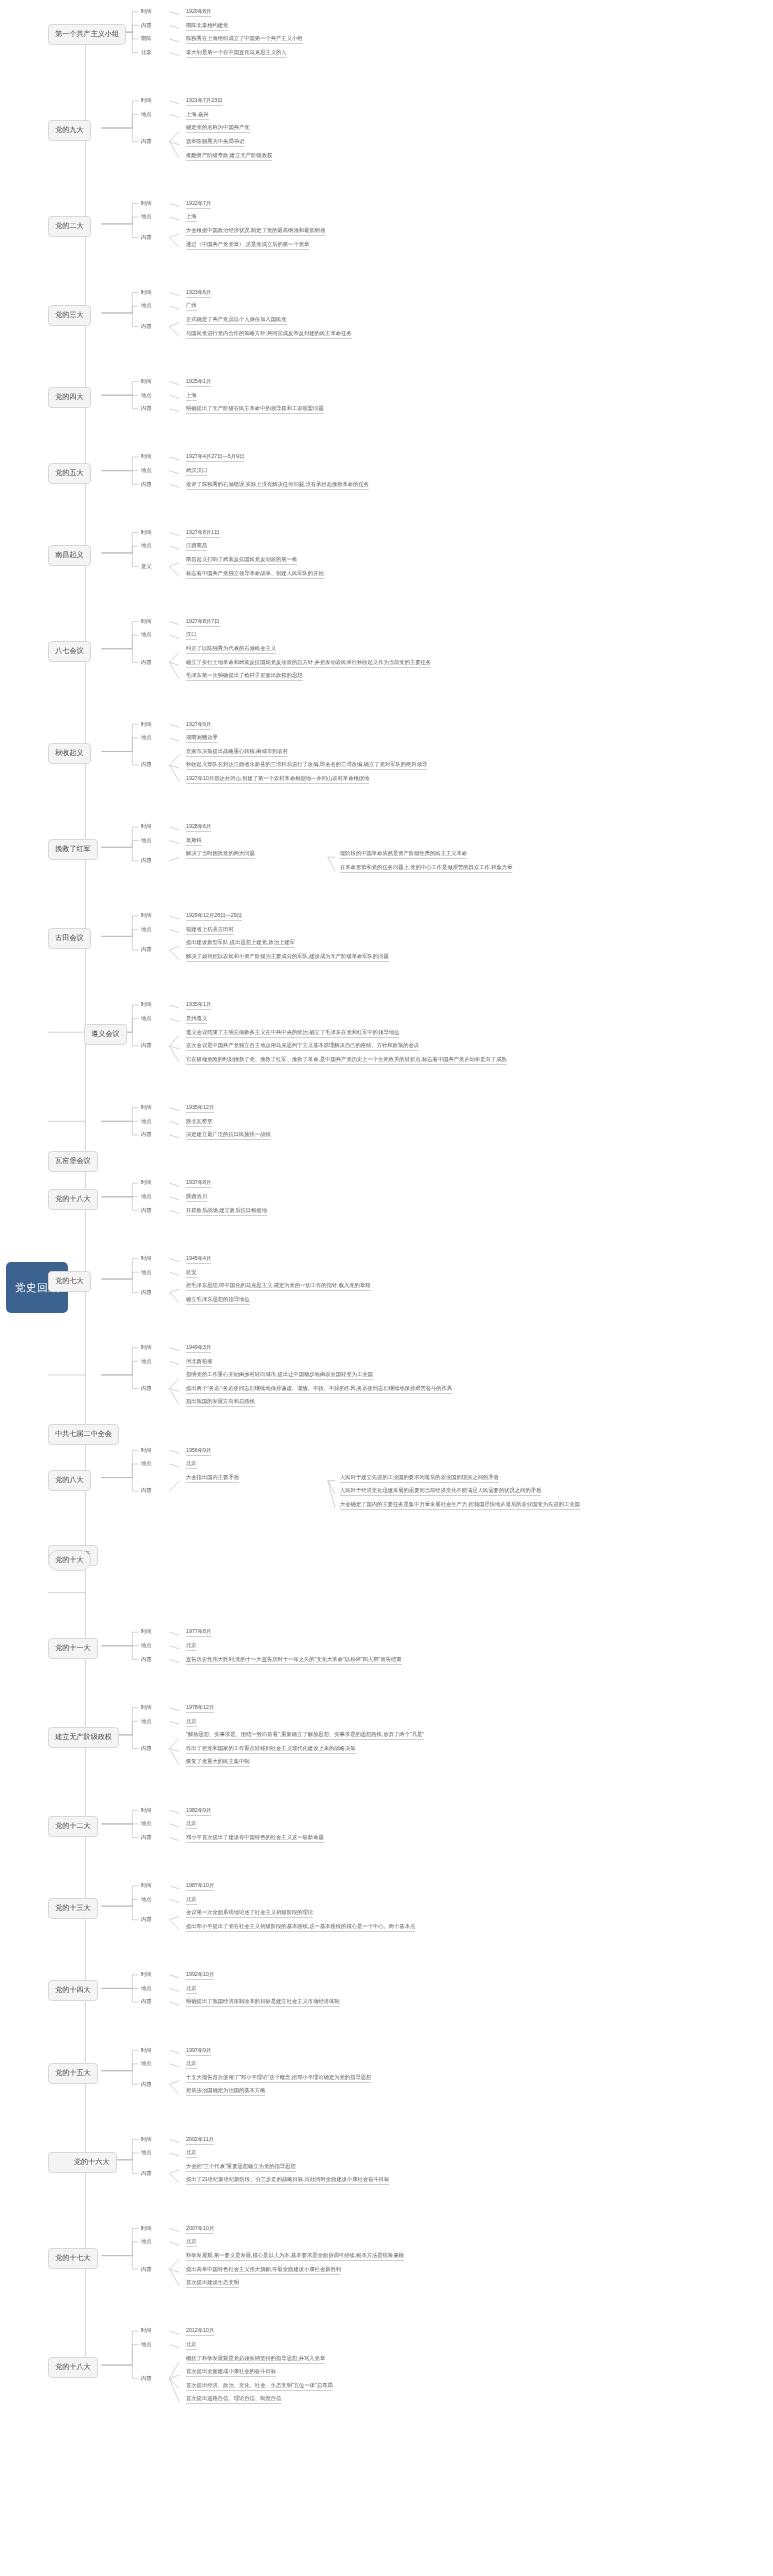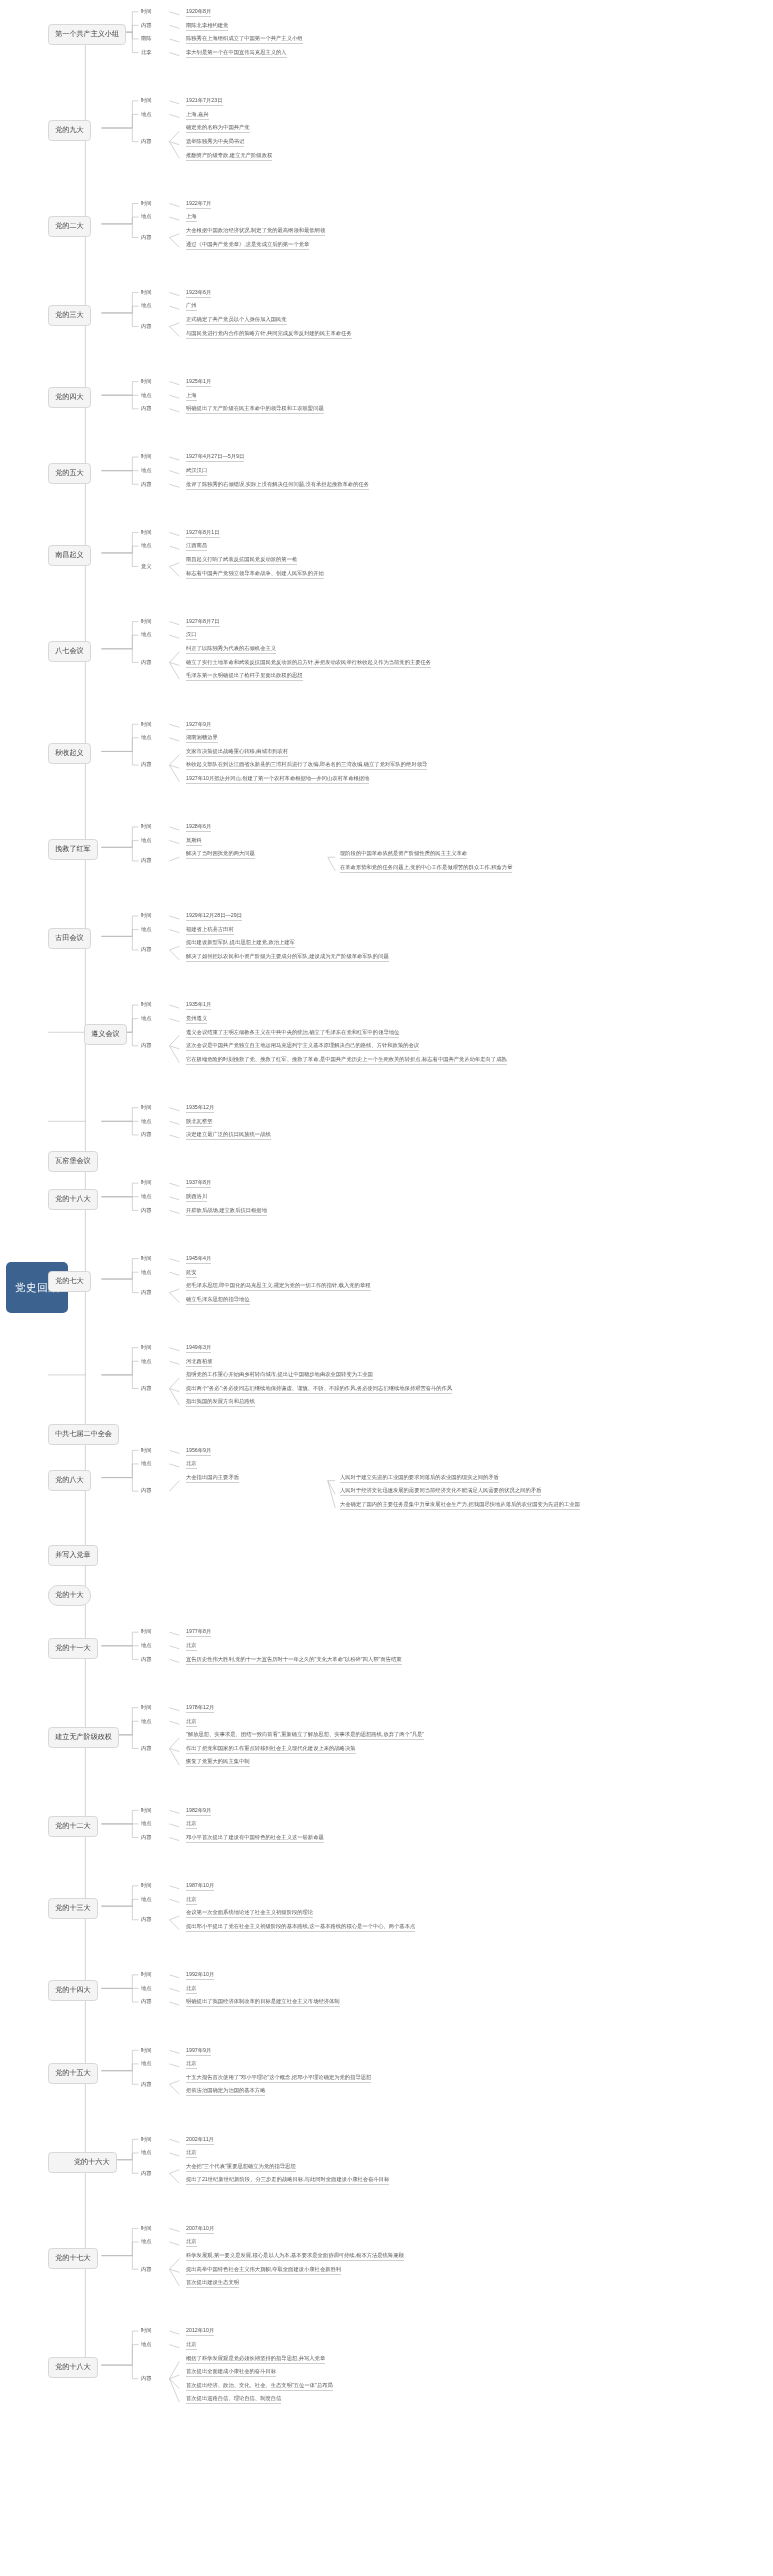--- a/index.html
+++ b/index.html
@@ -419,21 +419,21 @@
       <div class="key" style="left: 141px; top: 1447px;">时间</div>
       <div class="val" style="left: 186px; top: 1447px;">1956年9月</div>
       <div class="key" style="left: 141px; top: 1460px;">地点</div>
       <div class="val" style="left: 186px; top: 1460px;">北京</div>
       <div class="key" style="left: 141px; top: 1487px;">内容</div>
       <div class="val" style="left: 186px; top: 1474px;">大会指出国内主要矛盾</div>
       <div class="val" style="left: 340px; top: 1474px;">人民对于建立先进的工业国的要求同落后的农业国的现实之间的矛盾</div>
       <div class="val" style="left: 340px; top: 1487px;">人民对于经济文化迅速发展的需要同当前经济文化不能满足人民需要的状况之间的矛盾</div>
       <div class="val" style="left: 340px; top: 1501px;">大会确定了国内的主要任务是集中力量发展社会生产力,把我国尽快地从落后的农业国变为先进的工业国</div>
       <div class="topic" style="left: 48px; top: 1545px;">并写入党章</div>
-      <div class="topic" style="left: 48px; top: 1585px; border-radius: 10px;">党的十大</div>
+      <div class="topic" style="left: 48px; top: 1550px; border-radius: 10px;">党的十大</div>
       <div class="topic" style="left: 48px; top: 1638px;">党的十一大</div>
       <div class="key" style="left: 141px; top: 1628px;">时间</div>
       <div class="val" style="left: 186px; top: 1628px;">1977年8月</div>
       <div class="key" style="left: 141px; top: 1642px;">地点</div>
       <div class="val" style="left: 186px; top: 1642px;">北京</div>
       <div class="key" style="left: 141px; top: 1656px;">内容</div>
       <div class="val" style="left: 186px; top: 1656px;">宣告历史性伟大胜利,党的十一大宣告历时十一年之久的"文化大革命"以粉碎"四人帮"而告结束</div>
       <div class="topic" style="left: 48px; top: 1727px;">建立无产阶级政权</div>
       <div class="key" style="left: 141px; top: 1704px;">时间</div>
       <div class="val" style="left: 186px; top: 1704px;">1978年12月</div>

